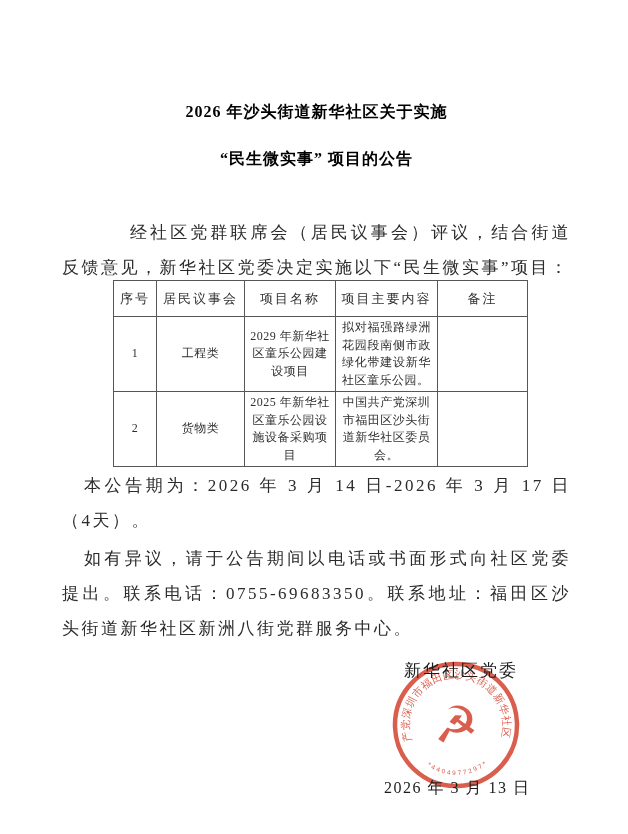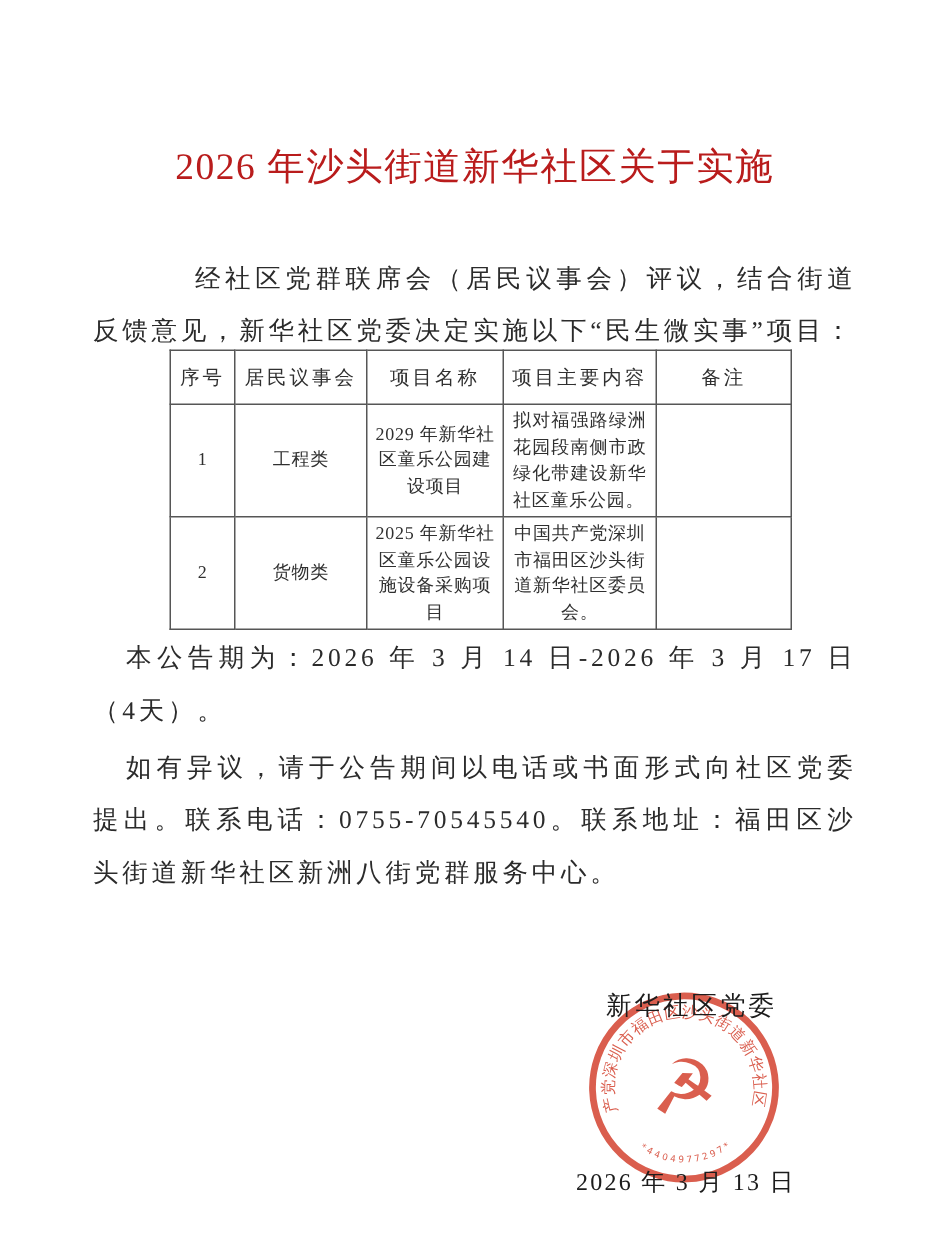--- a/index.html
+++ b/index.html
@@ -2,22 +2,22 @@
 <html><head>
 <meta charset="utf-8">
 <style>
   html,body{margin:0;padding:0;}
   body{
     width:628px;height:834px;background:#ffffff;position:relative;overflow:hidden;
     font-family:"Liberation Serif","DejaVu Serif",serif;color:#262626;
   }
   .doc{position:absolute;inset:0;padding:88px 57px 0 62px;box-sizing:border-box;}
   .title-line{
-    text-align:center;font-weight:normal;font-size:25px;line-height:47px;
-    color:#b91c1c;letter-spacing:1px;white-space:nowrap;
+    text-align:center;font-weight:bold;font-size:16px;line-height:47px;
+    color:#000000;letter-spacing:1px;white-space:nowrap;
   }
   .para{
     font-size:17px;line-height:35px;text-align:justify;letter-spacing:2.5px;
     margin:0;color:#2b2b2b;
   }
   .indent-lg{text-indent:68px;}
   .indent-sm{text-indent:22px;}
   #p1{margin-top:33px;}
   #p2{margin-top:1px;}
   #p3{margin-top:3px;}
@@ -51,20 +51,21 @@
   .serial-text{font-size:6px;letter-spacing:1.8px;}
   .emblem{font-size:50px;}
 </style>
 </head>
 <body>
 
 <div class="doc">
 
   <div>
     <div class="title-line">2026 年沙头街道新华社区关于实施</div>
+    <div class="title-line">“民生微实事” 项目的公告</div>
   </div>
 
   <p id="p1" class="para indent-lg">经社区党群联席会（居民议事会）评议，结合街道反馈意见，新华社区党委决定实施以下“民生微实事”项目：</p>
 
   <table class="notice-table">
     <colgroup>
       <col style="width:43px">
       <col style="width:88px">
       <col style="width:91px">
       <col style="width:102px">
@@ -90,21 +91,21 @@
         <td>货物类</td>
         <td>2025 年新华社区童乐公园设施设备采购项目</td>
         <td>中国共产党深圳市福田区沙头街道新华社区委员会。</td>
         <td></td>
       </tr>
     </tbody>
   </table>
 
   <p id="p2" class="para indent-sm">本公告期为：2026 年 3 月 14 日-2026 年 3 月 17 日（4天）。</p>
 
-  <p id="p3" class="para indent-sm">如有异议，请于公告期间以电话或书面形式向社区党委提出。联系电话：0755-70545540。联系地址：福田区沙头街道新华社区新洲八街党群服务中心。</p>
+  <p id="p3" class="para indent-sm">如有异议，请于公告期间以电话或书面形式向社区党委提出。联系电话：0755-69683350。联系地址：福田区沙头街道新华社区新洲八街党群服务中心。</p>
 
 </div>
 
 <svg class="stamp" viewBox="0 0 140 140" aria-hidden="true">
   <circle cx="70" cy="70" r="61" fill="none" stroke="#d23b28" stroke-width="4.5"></circle>
   <defs>
     <path id="seal-arc-top" d="M 25.8,86.1 A 47,47 0 1 1 114.2,86.1" fill="none"></path>
     <path id="seal-arc-bottom" d="M 40,110 A 50,50 0 0 0 100,110" fill="none"></path>
   </defs>
   <text class="ring-text">

